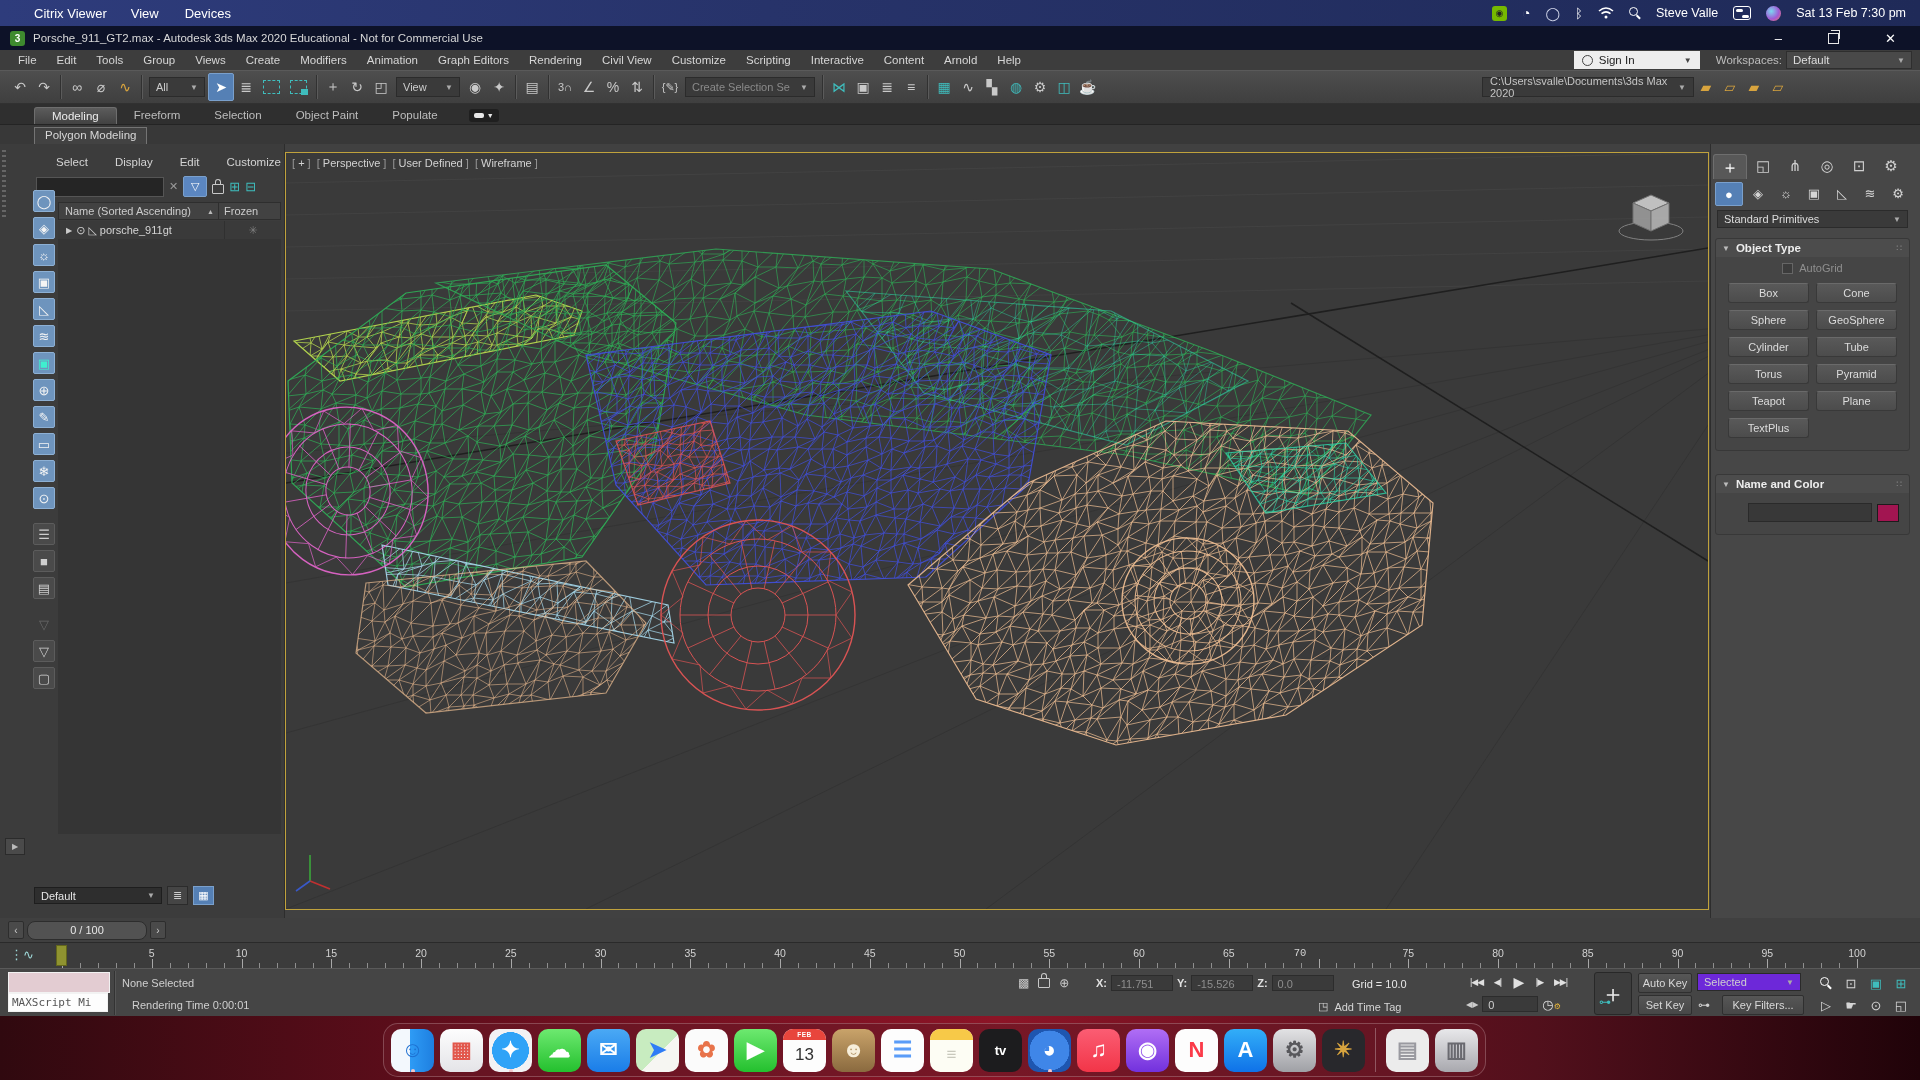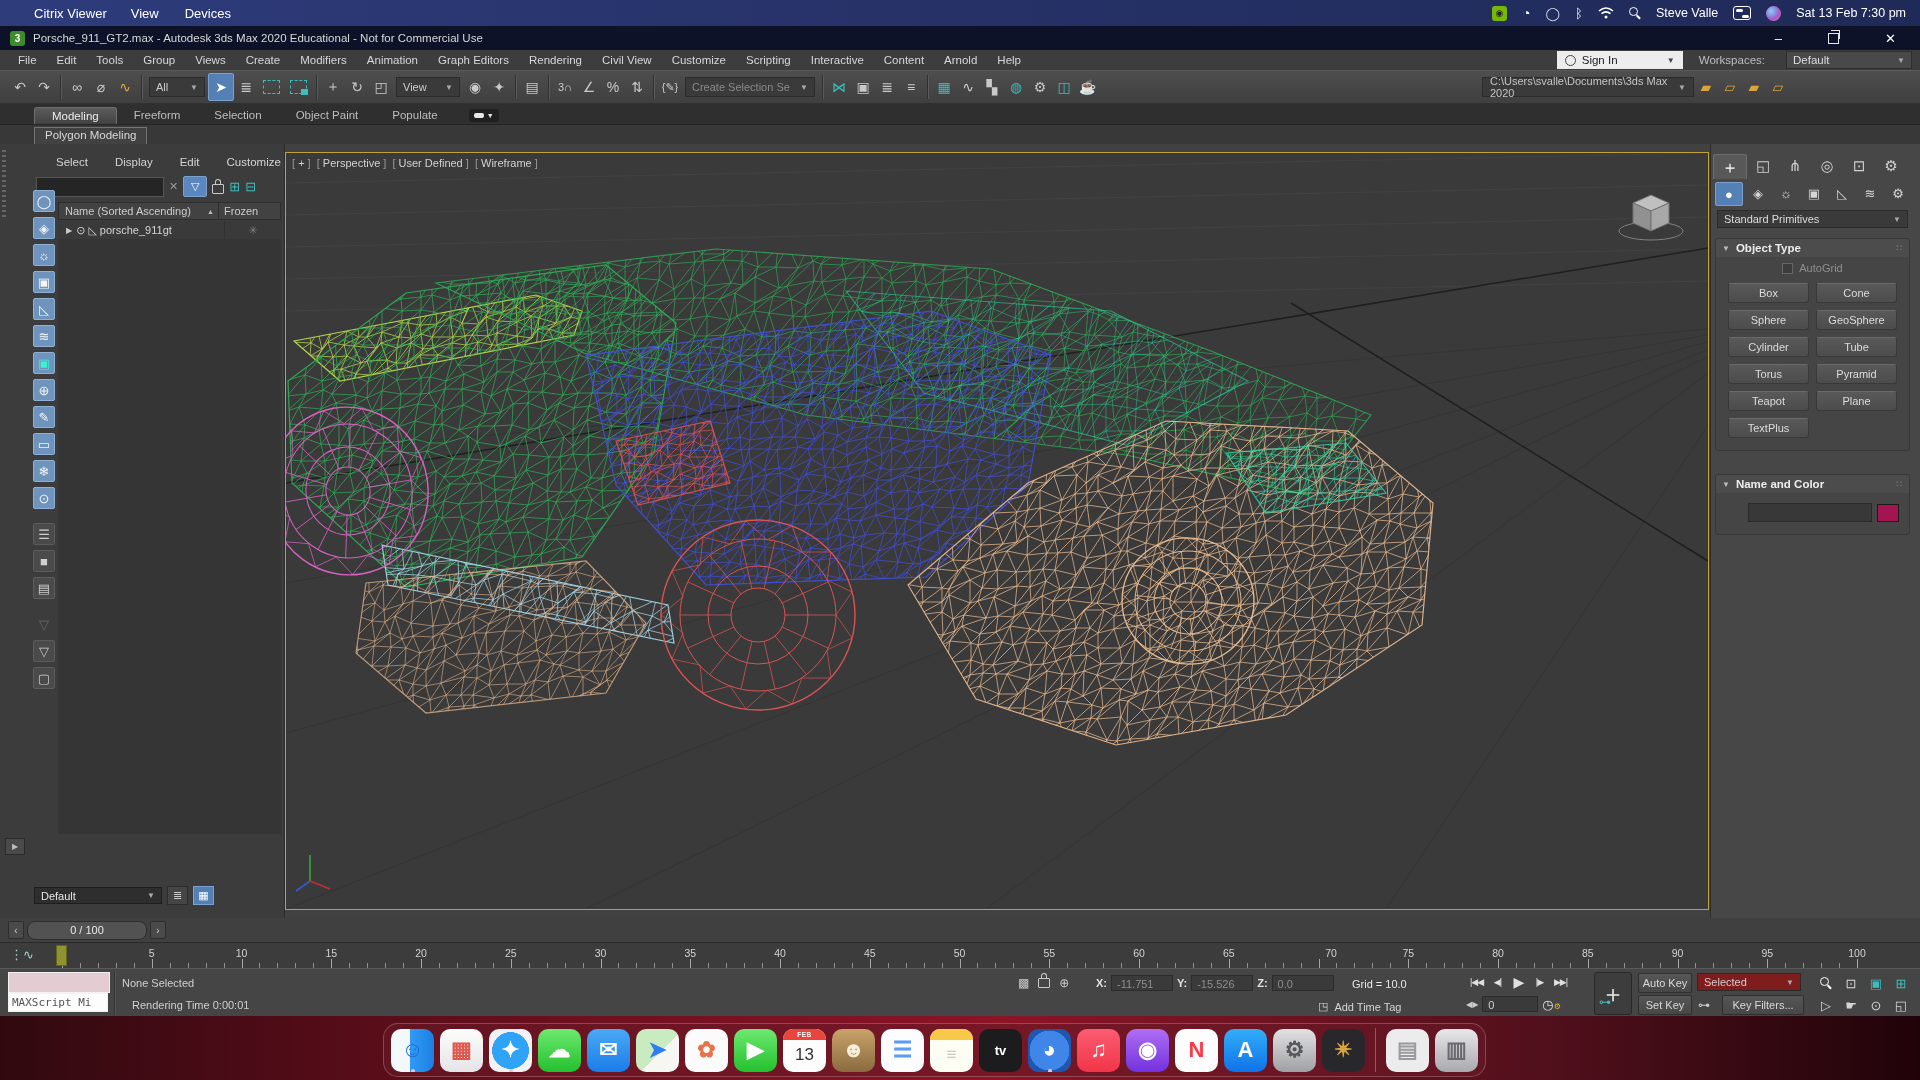--- a/index.html
+++ b/index.html
@@ -30,21 +30,21 @@
   .winrest::before{content:'';position:absolute;left:2px;top:-4px;width:8px;height:8px;border-top:1px solid #e8e8e8;border-right:1px solid #e8e8e8}
   
   .menubar{position:absolute;top:50px;left:0;right:0;height:20px;background:#3d3d3d;display:flex;align-items:center;
     color:#d6d6d6;font-size:11.5px;padding-left:8px;box-sizing:border-box}
   .maxmenus{display:flex}
   .maxmenus span{padding:0 10px;cursor:default}
   .signin{background:#ededed;color:#222;height:18px;display:flex;align-items:center;gap:6px;padding:0 8px;width:110px;
     margin-left:auto;font-size:11.5px}
   .persicon{width:9px;height:9px;border:1.3px solid #444;border-radius:50%;position:relative}
   .signin .arr{margin-left:auto;font-size:8px;color:#444}
-  .wslabel{color:#bdbdbd;margin:0 21px 0 16px}
+  .wslabel{color:#bdbdbd;margin:0 4px 0 16px}
   .wsdrop{background:#494949;border:1px solid #2e2e2e;width:112px;height:16px;color:#ddd;display:flex;align-items:center;
     padding:0 6px;justify-content:space-between;margin-right:8px}
   
   .toolbar{position:absolute;top:70px;height:34px;left:0;right:0;background:linear-gradient(180deg,#4e4e4e,#3f3f3f);
     display:flex;align-items:center;padding:0 130px 0 8px;box-sizing:border-box;border-top:1px solid #5a5a5a;border-bottom:1px solid #313131}
   .ticon{min-width:24px;height:26px;display:flex;align-items:center;justify-content:center;color:#c9c9c9;font-size:14px;border-radius:2px}
   .ticon.active{background:#5580b5;border:1px solid #7aa0cc;color:#fff}
   .tsep{width:1px;height:24px;background:#313131;box-shadow:1px 0 0 #5b5b5b;margin:0 4px}
   .tdrop{height:20px;background:#3a3a3a;border:1px solid #2b2b2b;color:#ccc;font-size:11px;display:flex;align-items:center;
     justify-content:space-between;padding:0 6px;margin:0 3px;box-sizing:border-box}
@@ -165,21 +165,21 @@
   .playrow2{left:1466px;top:27px;display:flex;align-items:center;gap:4px}
   .ffield{width:56px;height:16px;background:#3a3a3a;border:1px solid #2c2c2c;color:#d0d0d0;line-height:16px;padding-left:5px;
     box-sizing:border-box;position:relative}
   .bigkey{left:1594px;top:3px;width:36px;height:41px;background:#3d3d3d;border:1px solid #282828;border-radius:3px;
     display:flex;align-items:center;justify-content:center;color:#e8e8e8;font-size:24px}
   .bigkey i{position:absolute;margin-top:16px;margin-left:-16px;color:#3fbdbd;font-size:12px;font-style:normal}
   .kbtn{background:linear-gradient(180deg,#565656,#474747);border:1px solid #2f2f2f;border-radius:2px;display:flex;
     align-items:center;justify-content:center;color:#d8d8d8}
   .autokey{left:1638px;top:4px;width:52px;height:18px}
   .setkey{left:1638px;top:26px;width:52px;height:18px}
-  .selset{left:1697px;top:4px;width:104px;height:18px;background:#7f1d1d;border:1px solid #2a2a2a;display:flex;
+  .selset{left:1697px;top:4px;width:104px;height:18px;background:#6d28d9;border:1px solid #2a2a2a;display:flex;
     align-items:center;justify-content:space-between;padding:8px 6px;box-sizing:border-box}
   .keyico{left:1698px;top:29px;color:#cfcfcf;font-size:12px}
   .keyfilters{left:1722px;top:26px;width:80px;height:18px}
   .navrow1{left:1816px;top:5px;display:flex;gap:5px}
   .navrow2{left:1816px;top:27px;display:flex;gap:5px}
   .nico{width:20px;height:18px;display:flex;align-items:center;justify-content:center;color:#d5d5d5;font-size:13px}
   .nico.teal{color:#3fbdbd}
   
   .desktop{position:absolute;top:1016px;left:0;right:0;height:64px;
     background:linear-gradient(90deg,#30090f,#6e0f1f 30%,#8c1426 52%,#52101c 80%,#200309)}
@@ -760,21 +760,21 @@
       <div class="ticklabel" style="left: 410px;">20</div>
       <div class="ticklabel" style="left: 499.75px;">25</div>
       <div class="ticklabel" style="left: 589.5px;">30</div>
       <div class="ticklabel" style="left: 679.25px;">35</div>
       <div class="ticklabel" style="left: 769px;">40</div>
       <div class="ticklabel" style="left: 858.75px;">45</div>
       <div class="ticklabel" style="left: 948.5px;">50</div>
       <div class="ticklabel" style="left: 1038.25px;">55</div>
       <div class="ticklabel" style="left: 1128px;">60</div>
       <div class="ticklabel" style="left: 1217.75px;">65</div>
-      <div class="ticklabel" style="left: 1320px;">70</div>
+      <div class="ticklabel" style="left: 1289px; font-family: Liberation Mono, monospace;">70</div>
       <div class="ticklabel" style="left: 1397.25px;">75</div>
       <div class="ticklabel" style="left: 1487px;">80</div>
       <div class="ticklabel" style="left: 1576.75px;">85</div>
       <div class="ticklabel" style="left: 1666.5px;">90</div>
       <div class="ticklabel" style="left: 1756.25px;">95</div>
       <div class="ticklabel" style="left: 1846px;">100</div>
     </div>
 
   <div class="status">
     <div class="abs msbox1"></div>

